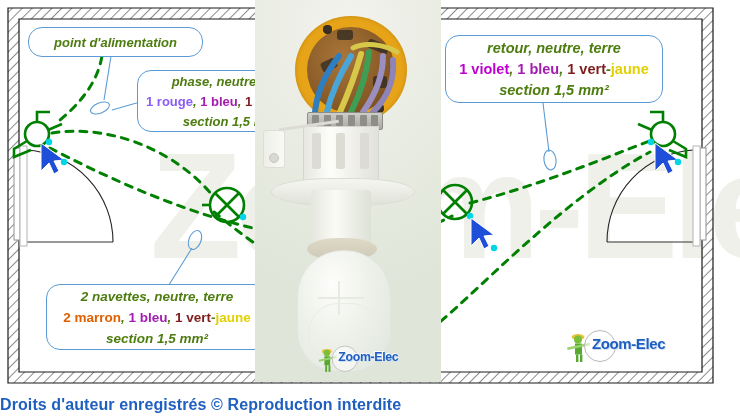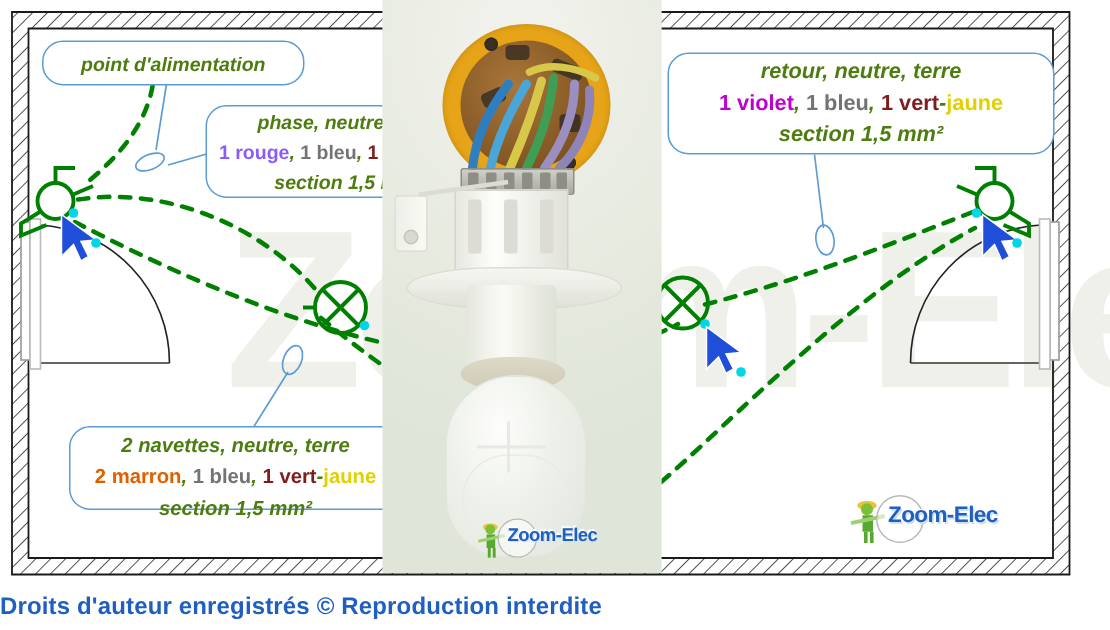--- a/index.html
+++ b/index.html
@@ -59,21 +59,21 @@
         background:#d9d9d1;border:1px solid #c6c6bd;display:block;}
   .bracket{position:absolute;left:24px;top:124px;width:60px;height:3px;background:#dcdcd4;
         transform:rotate(-8deg);}
 
   
   .callout{position:absolute;border:1.6px solid #5b9bd5;border-radius:14px;background:#ffffff;
            box-sizing:border-box;text-align:center;color:#808080;
            font-style:italic;font-weight:bold;}
   .callout .ln{display:block;white-space:nowrap;}
   .c-red{color:#8b5cf6;font-style:normal;}
-  .c-blue{color:#737373;font-style:normal;margin-top:16px;}
+  .c-blue{color:#a21caf;font-style:normal;margin-top:16px;}
   .c-green{color:#7f1d1d;font-style:normal;}
   .c-yellow{color:#e3d000;font-style:normal;}
   .c-violet{color:#c000d0;font-style:normal;}
   .c-brown{color:#e06000;font-style:normal;}
   .c-grey{color:#4d7c0f;font-style:italic;}
 
   
   .logo{position:absolute;width:104px;height:34px;}
   .logo .man{position:absolute;left:0;top:2px;width:26px;height:32px;}
   .logo .lens{position:absolute;left:18px;top:2px;width:30px;height:30px;border-radius:50%;
@@ -197,27 +197,27 @@
   <div class="callout" style="left:28px;top:27px;width:175px;height:30px;font-size:13px;line-height:29px;">
       <span class="ln"><span class="c-grey">point d'alimentation</span></span>
     </div>
 
   <div class="callout" style="left:137px;top:70px;width:190px;height:62px;font-size:13px;line-height:20px;padding-top:1px;">
       <span class="ln"><span class="c-grey">phase, neutre, terre</span></span>
       <span class="ln"><span class="c-red">1 rouge</span><span class="c-grey">, </span><span class="c-blue">1 bleu</span><span class="c-grey">, </span><span class="c-green">1 vert</span><span class="c-grey">-</span><span class="c-yellow">jaune</span></span>
       <span class="ln"><span class="c-grey">section 1,5 mm²</span></span>
     </div>
 
-  <div class="callout" style="left:445px;top:35px;width:258px;height:68px;font-size:14.5px;line-height:21px;padding-top:2px;">
+  <div class="callout" style="left:445px;top:35px;width:218px;height:68px;font-size:14.5px;line-height:21px;padding-top:2px;">
       <span class="ln"><span class="c-grey">retour, neutre, terre</span></span>
       <span class="ln"><span class="c-violet">1 violet</span><span class="c-grey">, </span><span class="c-blue">1 bleu</span><span class="c-grey">, </span><span class="c-green">1 vert</span><span class="c-grey">-</span><span class="c-yellow">jaune</span></span>
       <span class="ln"><span class="c-grey">section 1,5 mm²</span></span>
     </div>
 
-  <div class="callout" style="left:46px;top:284px;width:222px;height:56px;font-size:13.5px;line-height:21px;padding-top:1px;">
+  <div class="callout" style="left:46px;top:284px;width:222px;height:66px;font-size:13.5px;line-height:21px;padding-top:1px;">
       <span class="ln"><span class="c-grey">2 navettes, neutre, terre</span></span>
       <span class="ln"><span class="c-brown">2 marron</span><span class="c-grey">, </span><span class="c-blue">1 bleu</span><span class="c-grey">, </span><span class="c-green">1 vert</span><span class="c-grey">-</span><span class="c-yellow">jaune</span></span>
       <span class="ln"><span class="c-grey">section 1,5 mm²</span></span>
     </div>
 
   <div class="photo">
     <div class="pbg"></div>
 
     <div class="box-ring">
       <div class="box-inner"></div>

